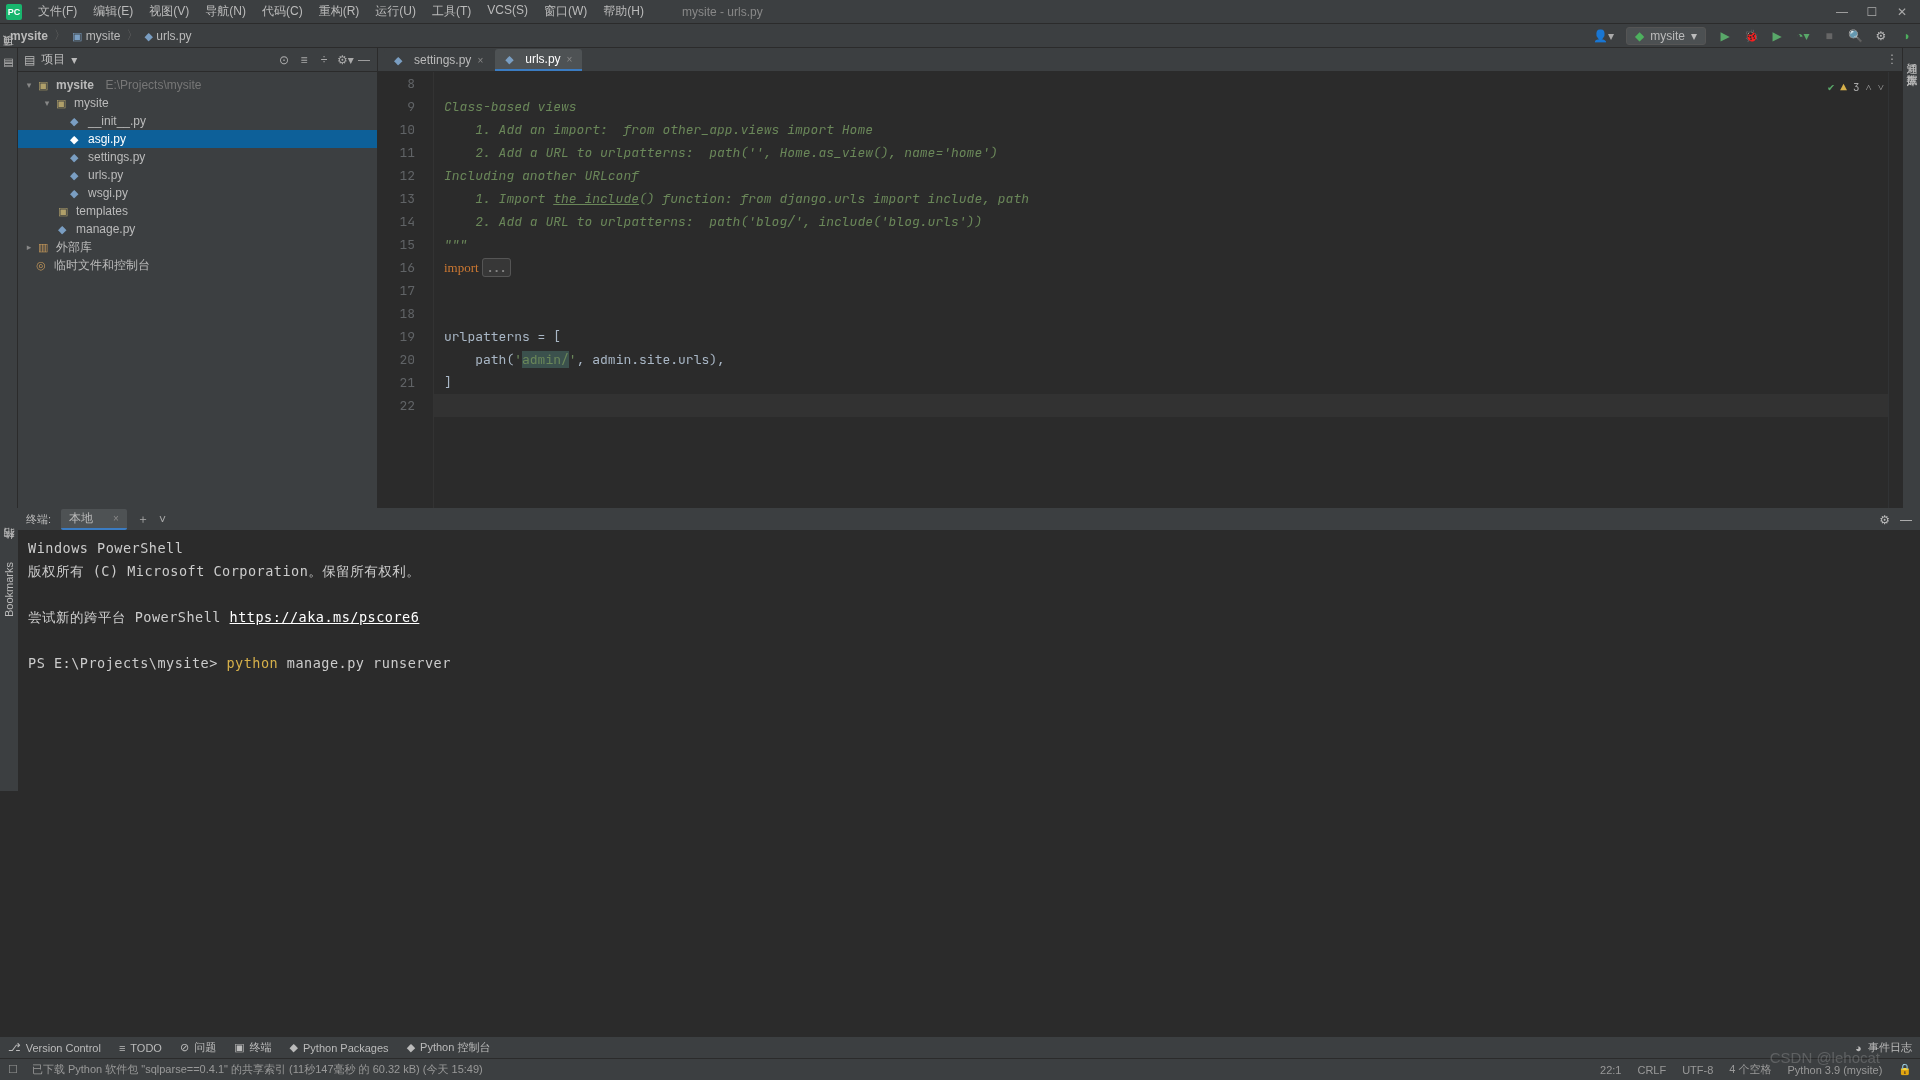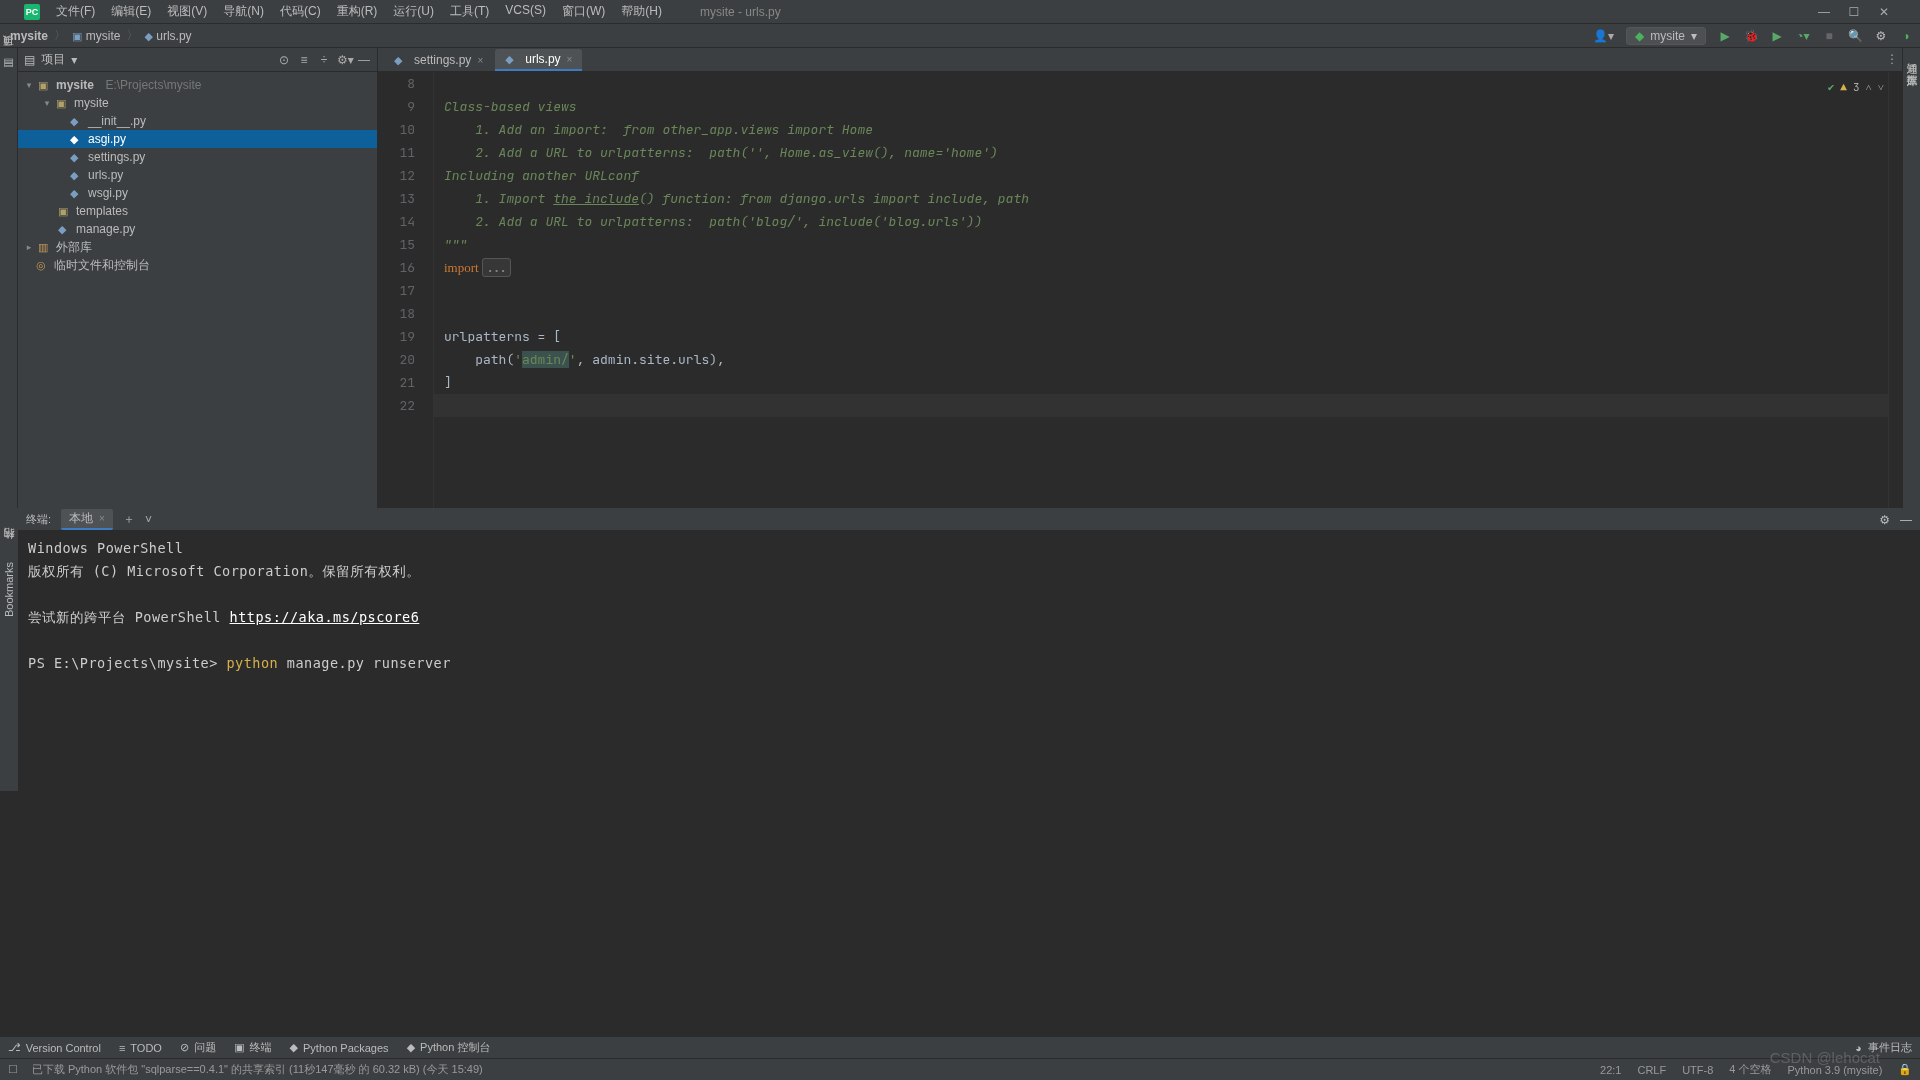--- a/index.html
+++ b/index.html
@@ -1,17 +1,17 @@
 <!DOCTYPE html>
 <html><head>
 <meta charset="utf-8">
 <style>
 * { margin:0; padding:0; box-sizing:border-box; }
 body { font-family:"Segoe UI",Arial,sans-serif; font-size:12px; background:#2b2b2b; color:#bbb; overflow:hidden; width:1920px; height:1080px; position:relative; }
-.titlebar { height:24px; background:#3c3f41; display:flex; align-items:center; padding:0 24px; border-bottom:1px solid #2b2b2b; }
+.titlebar { height:24px; background:#3c3f41; display:flex; align-items:center; padding:0 6px; border-bottom:1px solid #2b2b2b; }
 .titlebar .pc-icon { width:16px; height:16px; background:#18b66e; border-radius:2px; display:flex; align-items:center; justify-content:center; font-size:9px; font-weight:bold; color:#fff; margin-right:8px; }
 .menu-items { display:flex; gap:0; }
 .menu-item { padding:0 8px; color:#bbb; cursor:default; }
 .title-center { flex:1; text-align:left; padding-left:30px; color:#888; }
 .win-controls { display:flex; gap:18px; margin-left:auto; padding-right:6px; }
 .win-btn { width:12px; height:12px; color:#aaa; cursor:default; display:flex; align-items:center; justify-content:center; }
 .navbar { height:24px; background:#3c3f41; display:flex; align-items:center; padding:0 6px; border-bottom:1px solid #2b2b2b; }
 .crumb { color:#bbb; padding:0 4px; }
 .crumb-sep { color:#666; padding:0 2px; }
 .crumb .fico { color:#7a9ec2; }
@@ -64,21 +64,21 @@
 .insp .chk { color:#59a869; }
 .insp .warn { color:#d6b04a; }
 .rgut { width:14px; background:#2b2b2b; border-left:1px solid #313335; }
 
 .right-tool { width:18px; background:#3c3f41; border-left:1px solid #2b2b2b; }
 .right-tool .vtxt { writing-mode:vertical-rl; font-size:11px; padding:6px 1px; color:#bbb; }
 
 .terminal-pane { background:#2b2b2b; border-top:1px solid #3c3f41; }
 .term-head { height:22px; background:#3c3f41; display:flex; align-items:center; padding:0 8px; gap:10px; border-bottom:1px solid #2b2b2b; }
 .term-head .tlbl { font-size:11px; }
-.term-tab { background:#4e5254; padding:1px 8px; border-radius:2px; display:flex; align-items:center; gap:6px; border-bottom:2px solid #3b7cc2; }
+.term-tab { background:#4e5254; padding:1px 8px; border-radius:2px; display:flex; align-items:center; gap:20px; border-bottom:2px solid #3b7cc2; }
 .term-head .add { color:#aaa; }
 .term-head .rgt { margin-left:auto; display:flex; gap:10px; }
 .term-body { padding:6px 10px; font-family:"Consolas",monospace; font-size:13.5px; line-height:23px; color:#ccc; height:260px; letter-spacing:0.5px; }
 .term-body .link { color:#ffffff; text-decoration:underline; }
 .term-body .cmd-kw { color:#d6b04a; }
 .term-body .prompt { color:#ccc; }
 .left-gut-tools { width:18px; background:#3c3f41; display:flex; flex-direction:column; align-items:center; padding-top:40px; gap:14px; }
 .left-gut-tools .vtxt { writing-mode:vertical-rl; transform:rotate(180deg); font-size:11px; color:#bbb; }
 
 .term-row { display:flex; }

